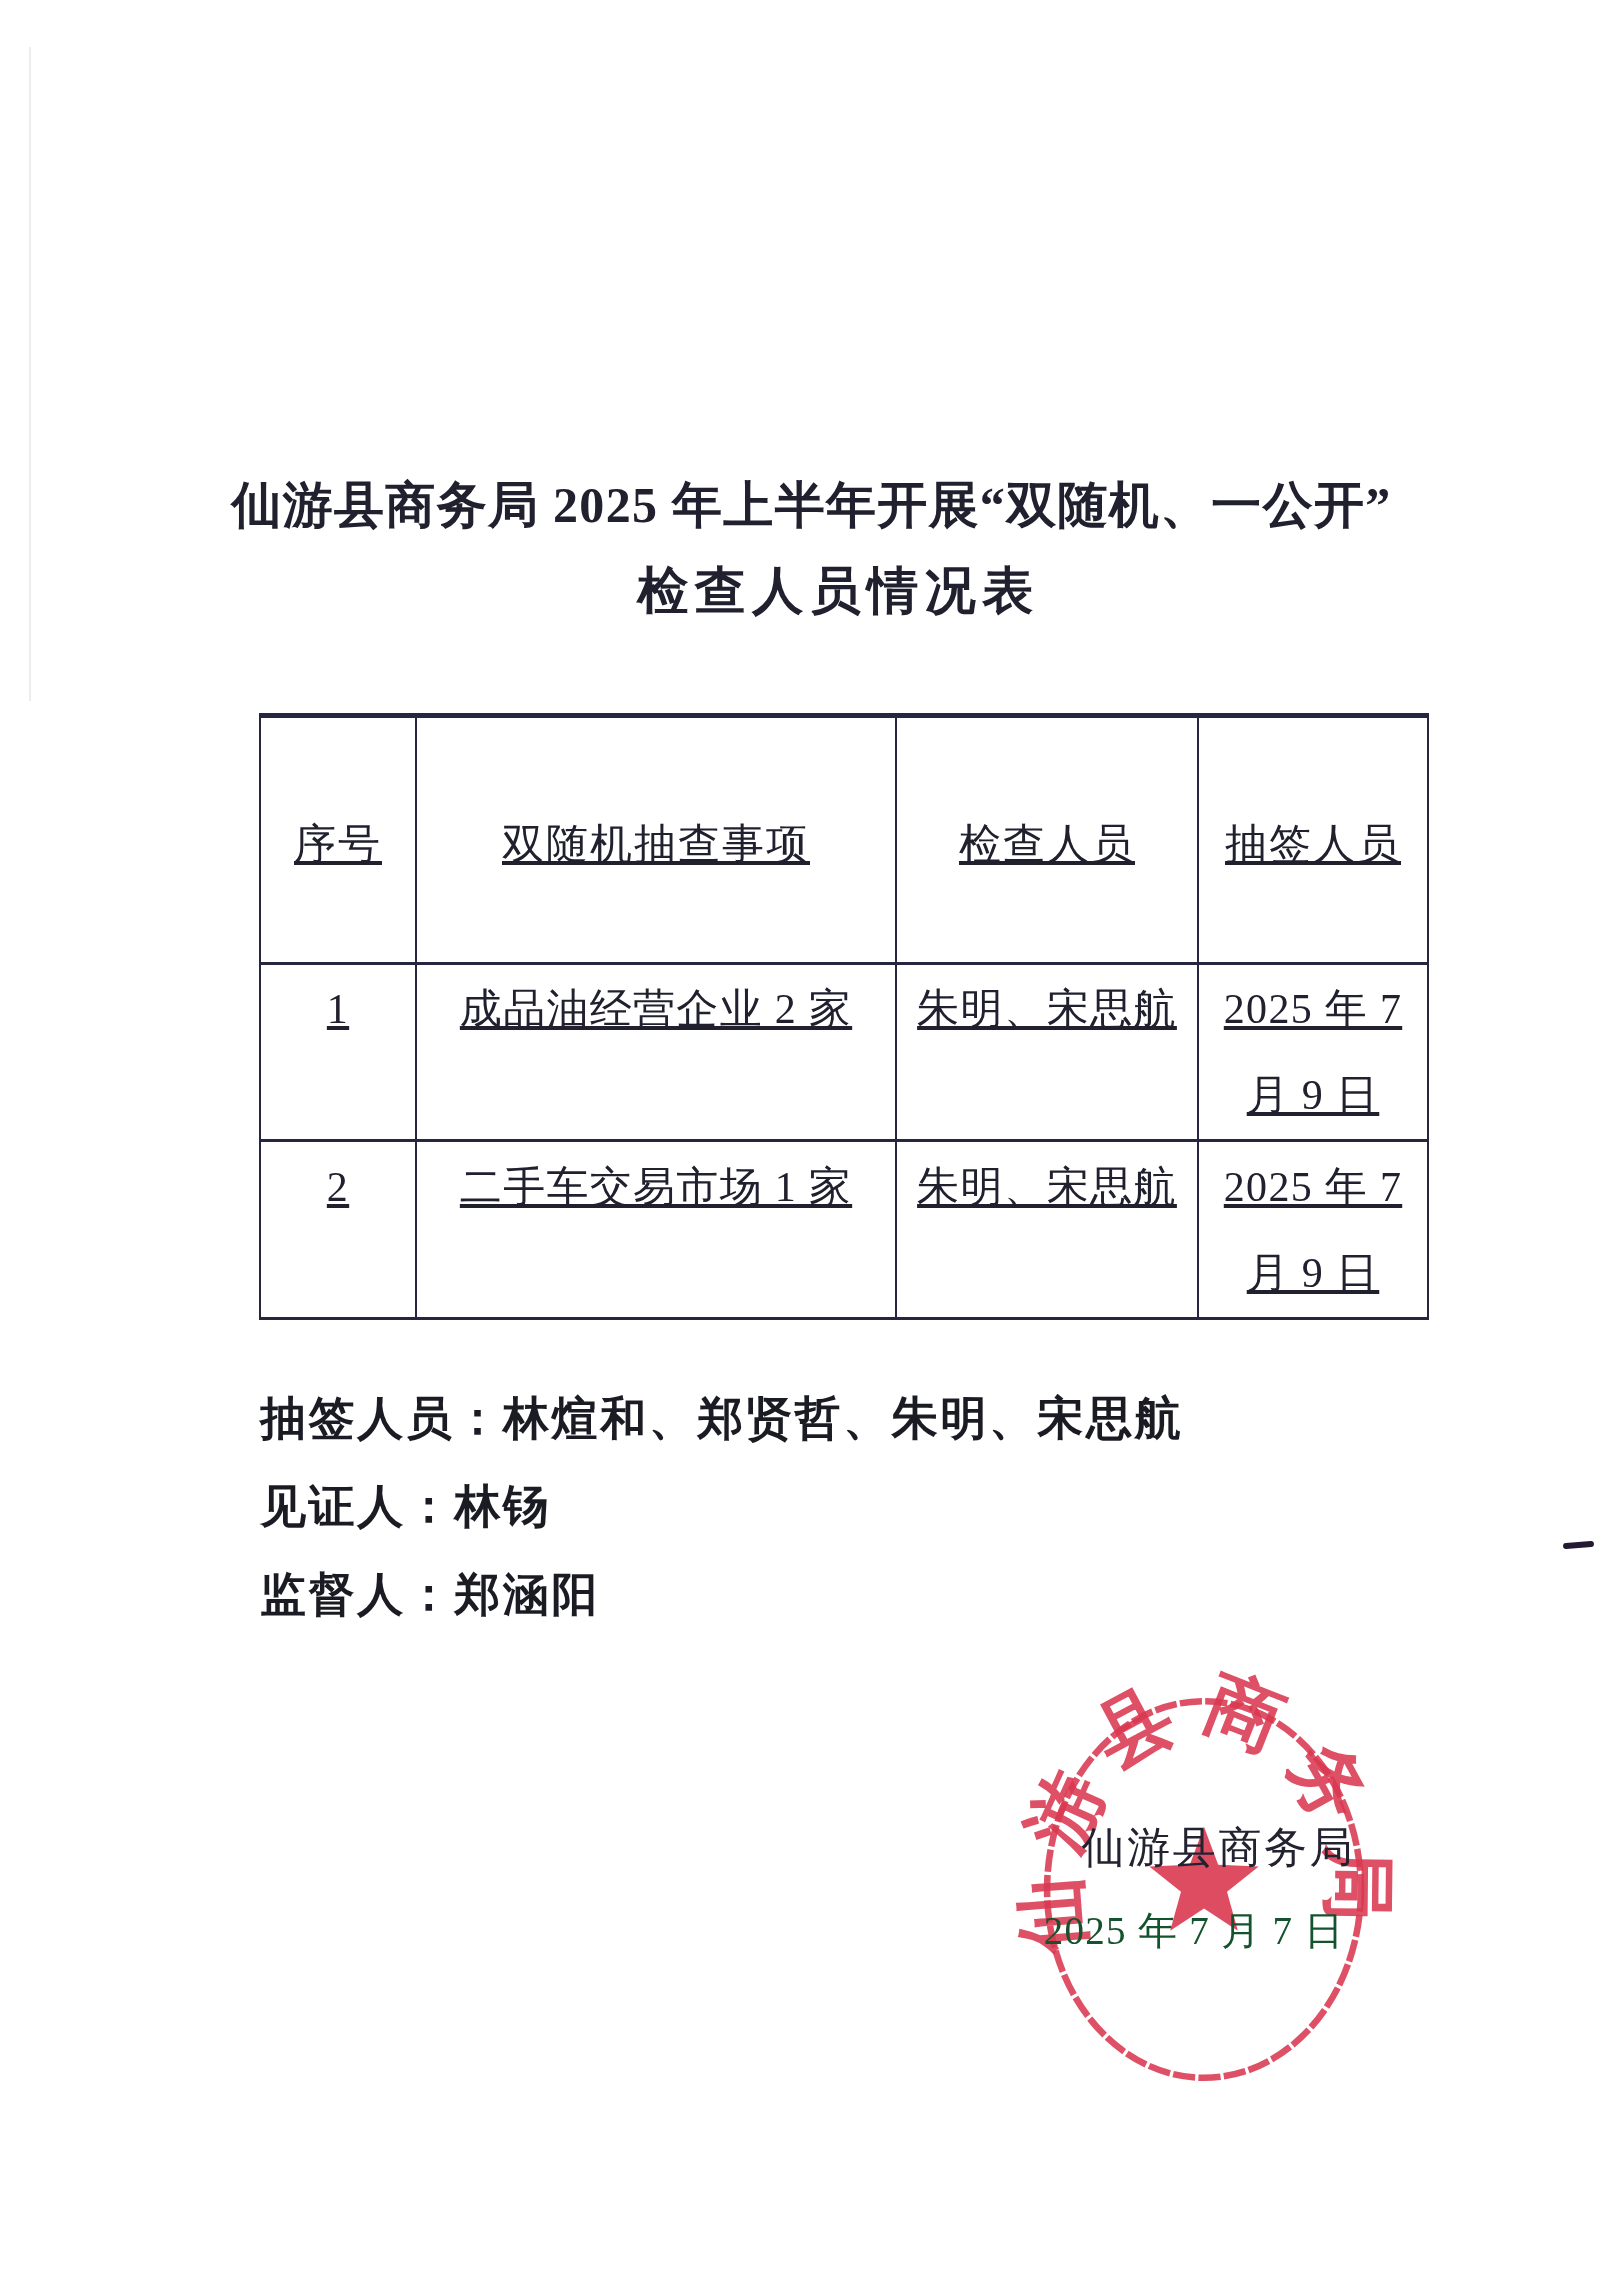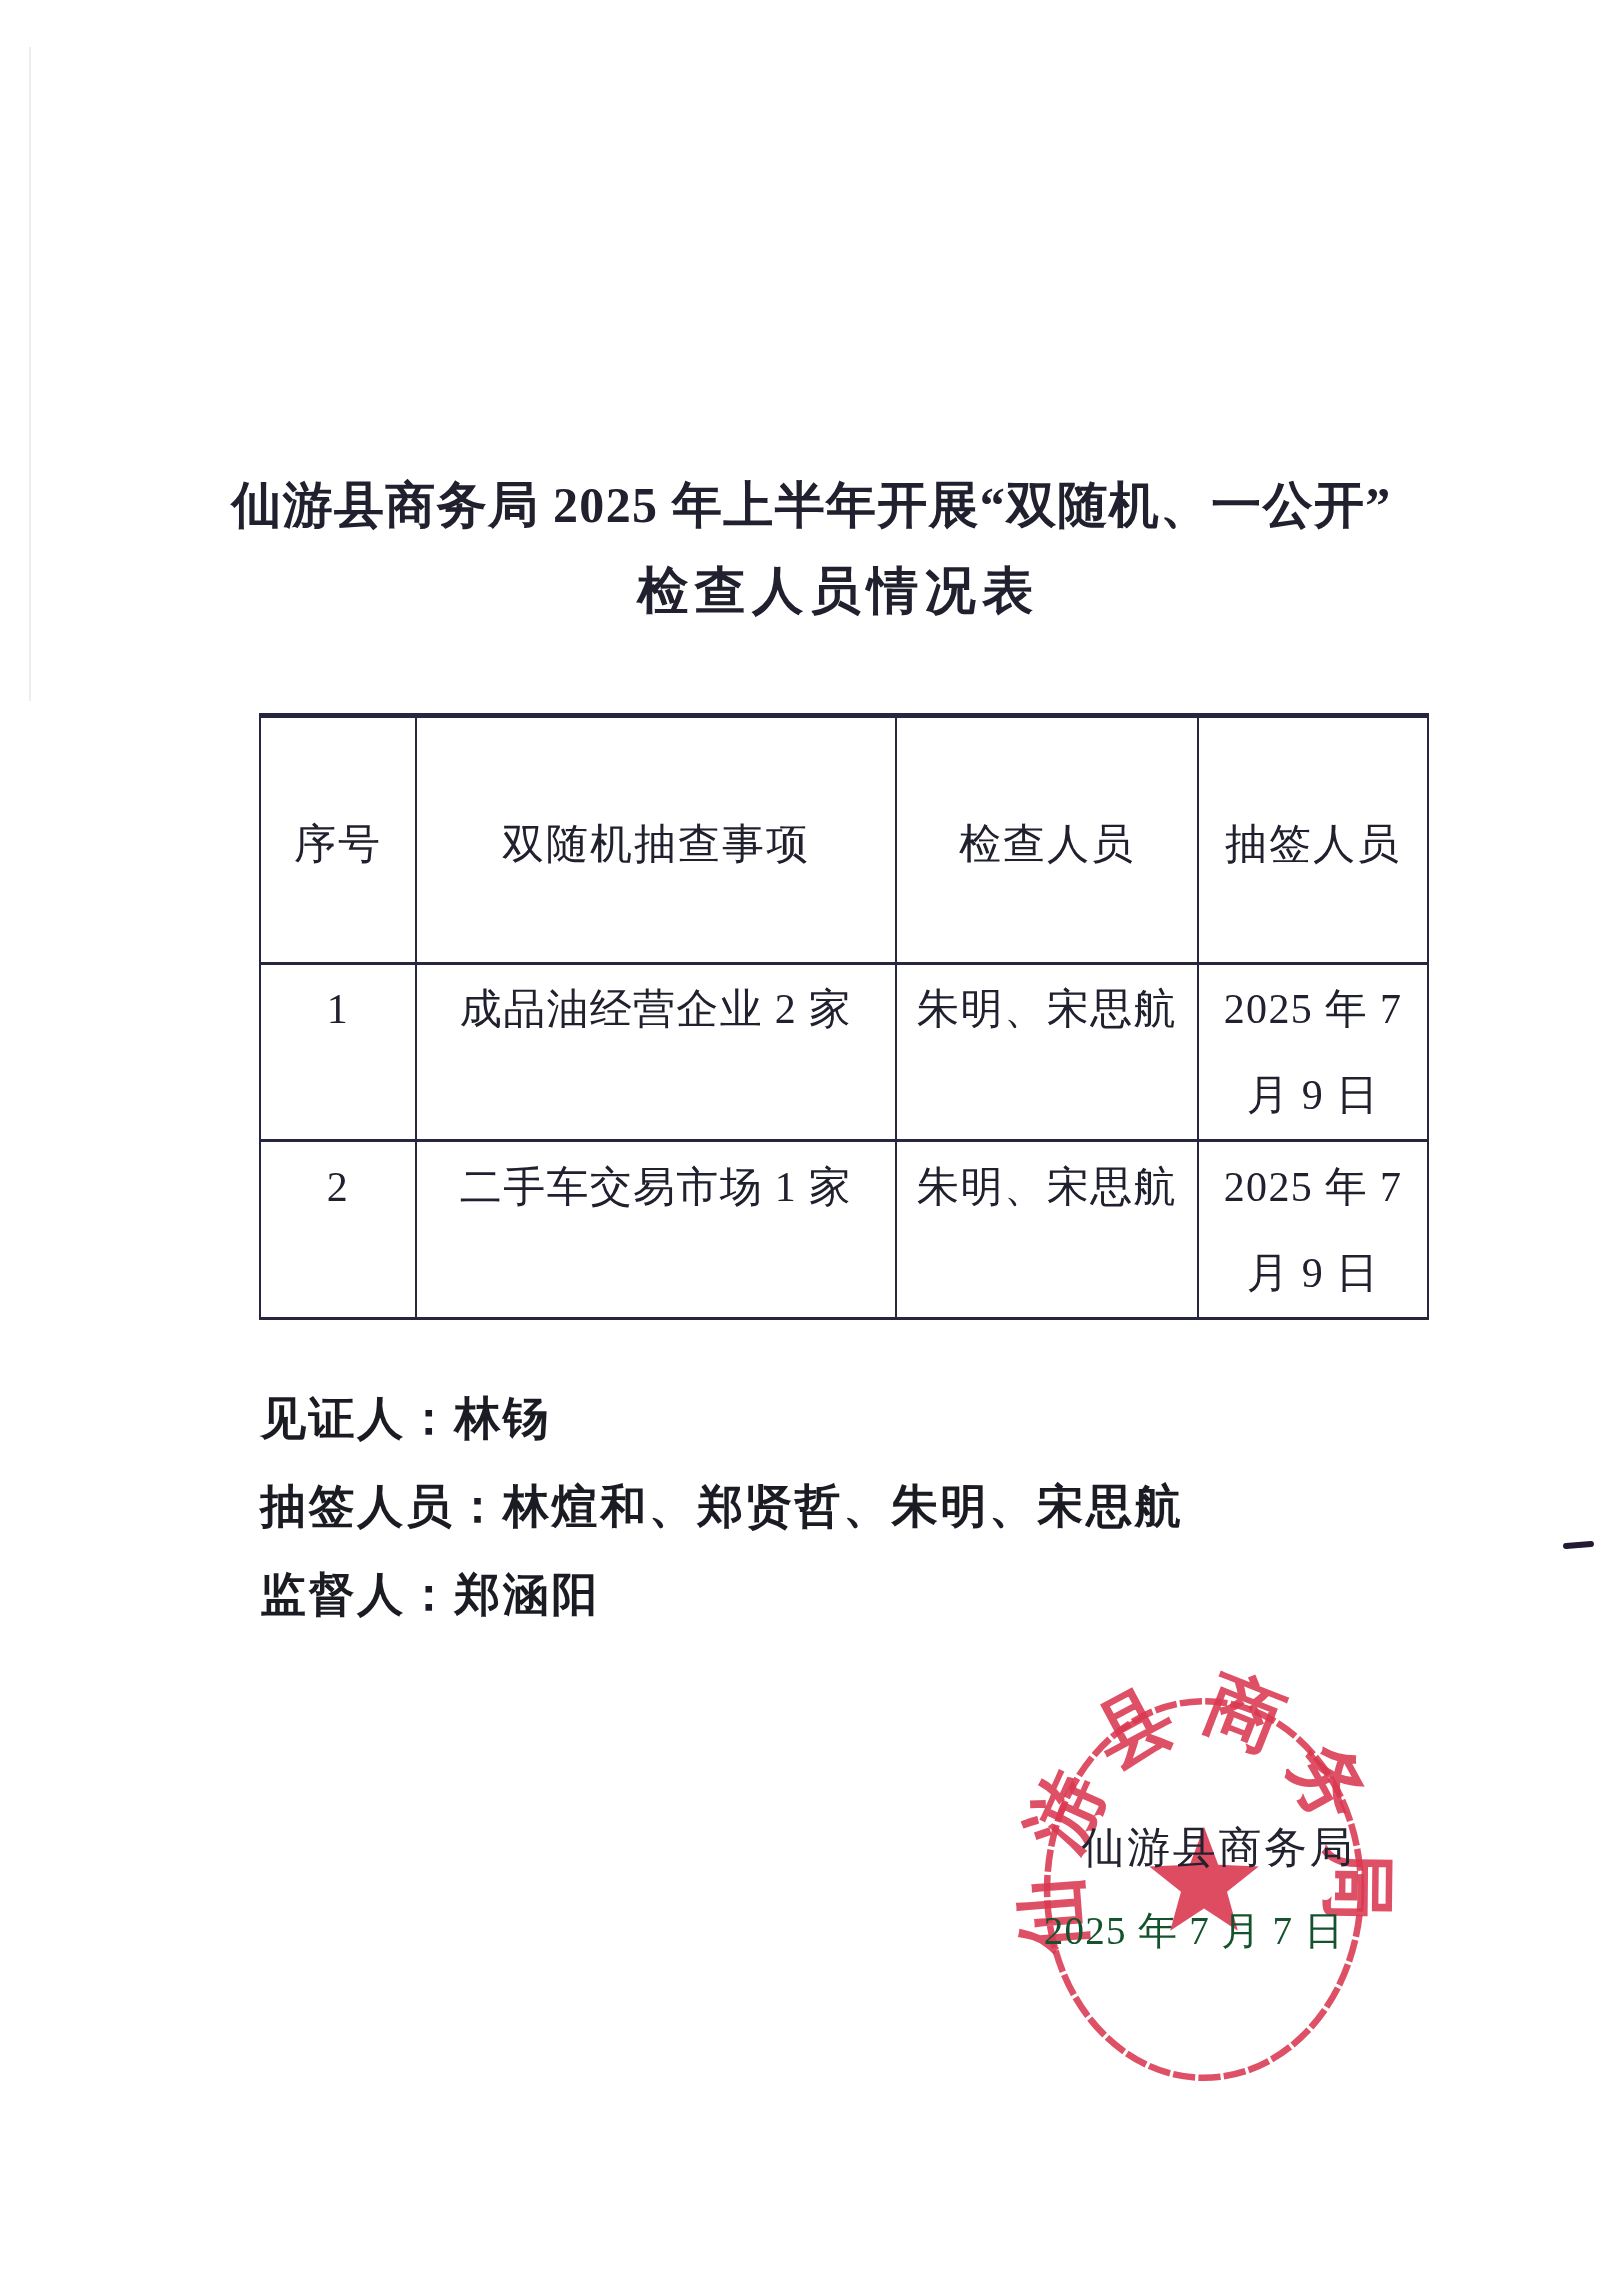--- a/index.html
+++ b/index.html
@@ -52,20 +52,21 @@
 
   table.insp {
     position: absolute;
     left: 259px; top: 713px;
     width: 1167px;
     border-collapse: collapse;
     table-layout: fixed;
     border: 2.6px solid #262640;
     border-top-width: 5.2px;
     border-bottom-width: 3.3px;
+    text-decoration: underline;
   }
   table.insp th, table.insp td {
     border: 2px solid #262640;
     text-align: center;
     font-weight: normal;
   }
   table.insp th {
     height: 234px;
     font-size: 42px;
     vertical-align: middle;
@@ -163,22 +164,22 @@
         <td>朱明、宋思航</td>
         <td>
           <div>2025 年 7</div>
           <div>月 9 日</div>
         </td>
       </tr>
     </tbody>
   </table>
 
   <div class="sig-block">
+    <div>抽签人员：林煊和、郑贤哲、朱明、宋思航</div>
     <div>见证人：林钖</div>
-    <div>抽签人员：林煊和、郑贤哲、朱明、宋思航</div>
     <div>监督人：郑涵阳</div>
   </div>
 
   <div class="stamp-wrap">
     <svg width="458" height="510" viewBox="0 0 700 780">
       <defs>
         <path id="ringPath" d="M 181 500 A 195 240 0 1 1 519 500" fill="none"></path>
       </defs>
       <ellipse cx="350" cy="380" rx="240" ry="288" fill="none" stroke="#da3850" stroke-width="10" stroke-dasharray="34 5" opacity="0.88"></ellipse>
       <polygon points="350,284 371.7,342.1 433.7,344.8 385.2,383.4 401.7,443.2 350,409 298.3,443.2 314.8,383.4 266.3,344.8 328.3,342.1" fill="#da3850" opacity="0.9"></polygon>

